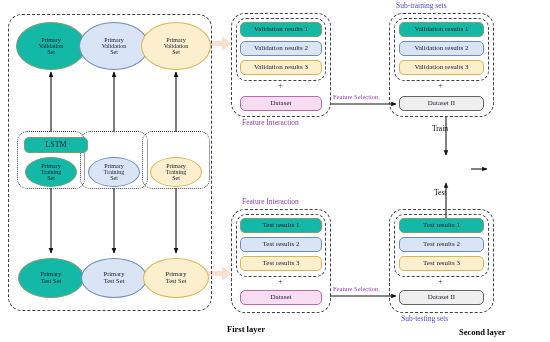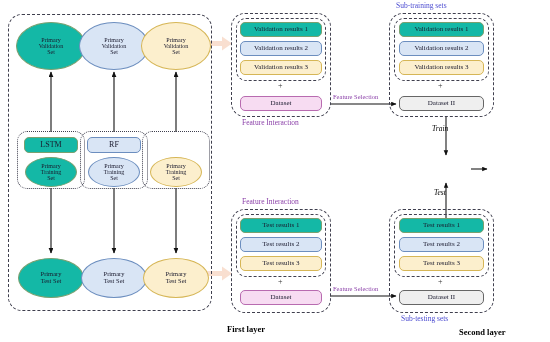--- a/index.html
+++ b/index.html
@@ -27,21 +27,21 @@
   .peach{background:#fae0d2;border:1.1px solid #c89070;}
 
   .t6{font-size:6px;}
   .t65{font-size:6.5px;}
   .t7{font-size:7px;}
   .t8{font-size:8px;}
 
   .lbl{position:absolute;white-space:nowrap;}
   .lbl-purple{color:#8a3fa8;font-size:7.5px;}
   .lbl-blue{color:#4a4ad0;font-size:7.5px;}
-  .lbl-black{color:#000;font-size:7.5px;font-style:italic;}
+  .lbl-black{color:#000;font-size:7.5px;}
   .lbl-bold{color:#000;font-size:8.5px;font-weight:bold;padding-left:44px;}
 
   .plus{position:absolute;font-size:8px;color:#333;}
 
   svg.overlay{position:absolute;left:0;top:0;width:550px;height:342px;
               pointer-events:none;}
 </style>
 </head>
 <body>
 
@@ -107,22 +107,21 @@
       <div>Primary</div>
       <div>Validation</div>
       <div>Set</div>
     </div>
   </div>
 
   <div class="abs dash-dot" style="left:17px;top:131px;width:68px;height:58px;"></div>
   <div class="abs dash-dot" style="left:80px;top:131px;width:68px;height:58px;"></div>
   <div class="abs dash-dot" style="left:142px;top:131px;width:68px;height:58px;"></div>
 
-  <div class="abs rbox green t8" style="left:24px;top:137px;width:54px;height:16px;">LSTM</div>
-  <div class="abs rbox blue t8" style="left:87px;top:137px;width:54px;height:16px;">RF</div>
+  <div class="abs rbox green t8" style="left:24px;top:137px;width:64px;height:16px;">LSTM</div>
 
   <div class="abs ellipse green t6" style="left:25px;top:157px;width:52px;height:30px;">
     <div>
       <div>Primary</div>
       <div>Training</div>
       <div>Set</div>
     </div>
   </div>
   <div class="abs ellipse blue t6" style="left:88px;top:157px;width:52px;height:30px;">
     <div>

